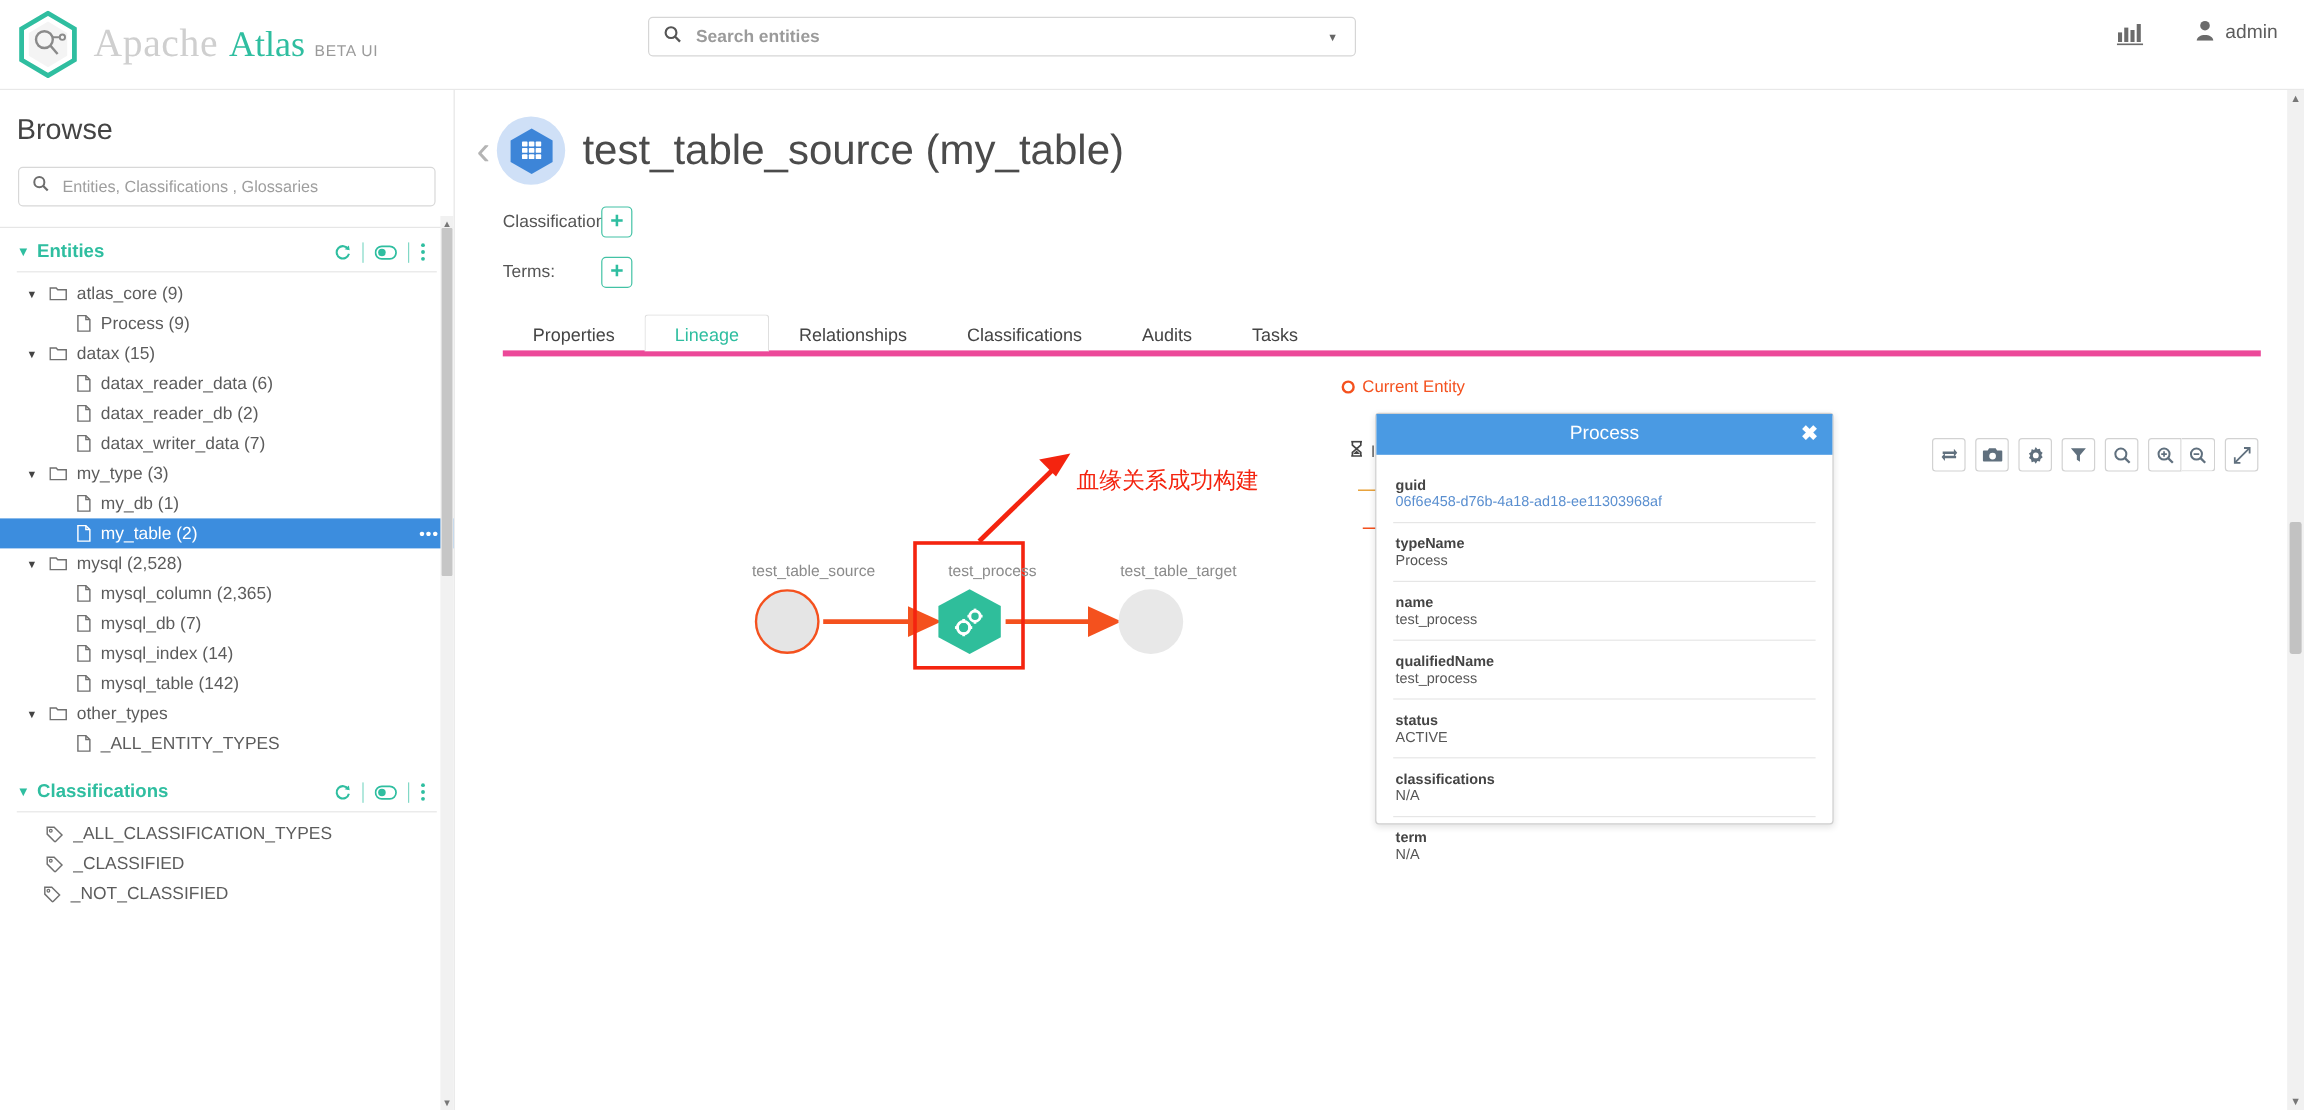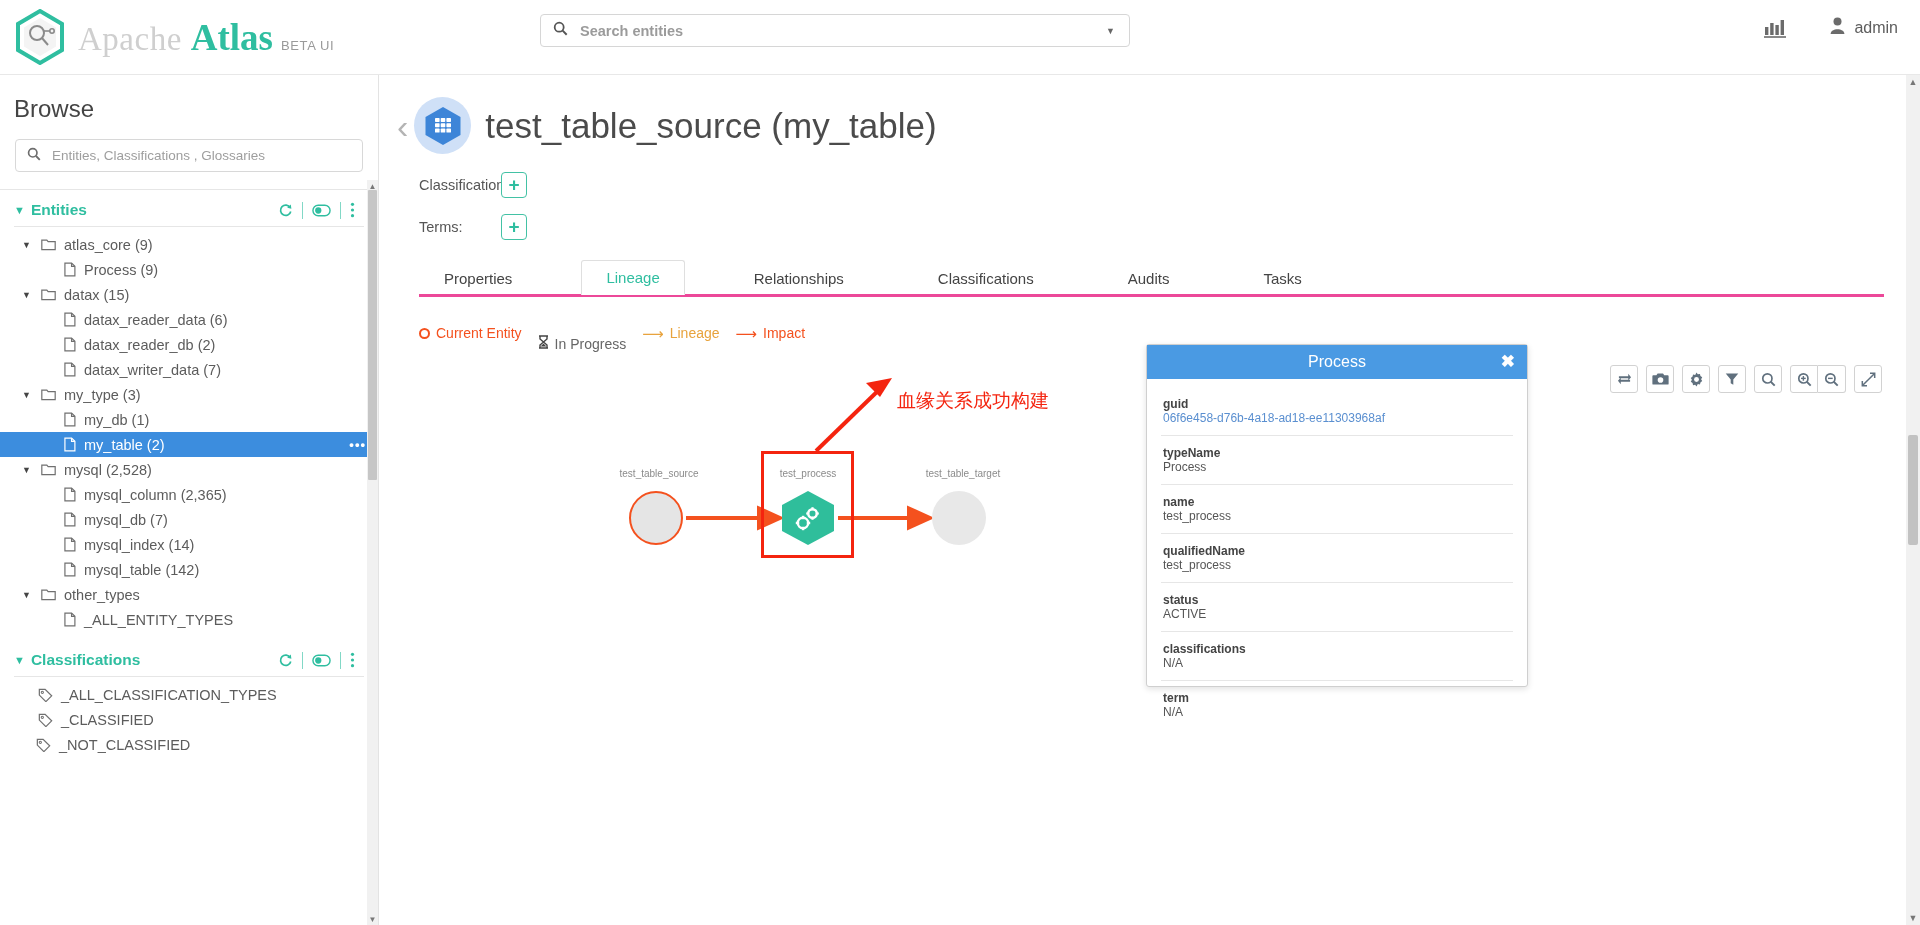--- a/index.html
+++ b/index.html
@@ -18,21 +18,21 @@
     width: 1920px; height: 75px;
     background: #fff;
     border-bottom: 1px solid #e8e8e8;
     display: flex; align-items: center;
   }
   .brand { display: flex; align-items: center; margin-left: 14px; }
   .brand-logo { width: 52px; height: 56px; position: relative; }
   .hexlogo { display:block; }
   .brand-text { margin-left: 12px; display: flex; align-items: baseline; }
   .brand-apache { font-family: "Liberation Serif", serif; font-size: 33px; color: #cfcfcf; letter-spacing: .5px; }
-  .brand-atlas { font-family: "Liberation Serif", serif; font-size: 37px; color: #2fbea0; font-weight: bold; margin-left: 9px; }
+  .brand-atlas { font-family: "Liberation Serif", serif; font-size: 30px; color: #2fbea0; font-weight: normal; margin-left: 9px; }
   .brand-beta { font-size: 13px; color: #9a9a9a; margin-left: 8px; letter-spacing: .6px; }
 
   .globalsearch {
     position: absolute; left: 540px; top: 14px;
     width: 590px; height: 33px;
     border: 1px solid #d6d6d6; border-radius: 4px;
     background: #fff; display: flex; align-items: center;
   }
   .globalsearch .mag { margin-left: 12px; color: #555; }
   .globalsearch input {
@@ -113,47 +113,47 @@
   .meta-row { display: flex; align-items: center; padding-left: 40px; margin-top: 18px; font-size: 14.5px; color: #555; }
   .meta-label { width: 62px; }
   .plus-btn {
     width: 26px; height: 26px; border: 1px solid #43c2a5; border-radius: 4px;
     background: #fff; color: #2fbea0; display: flex; align-items: center; justify-content: center;
     font-size: 19px; font-weight: bold; cursor: pointer; margin-left: 20px; line-height: 0;
   }
   .meta-row.terms { margin-top: 16px; }
   .meta-row.terms .meta-label { width: 62px; }
 
-  .tabs { display: flex; align-items: flex-end; margin: 21px 0 0 40px; border-bottom: 3px solid #ec4899; width: 1465px; height: 36px; gap: 44px; }
+  .tabs { display: flex; margin: 21px 0 0 40px; border-bottom: 5px solid #ec4899; width: 1465px; height: 36px; }
   .tab {
     padding: 8px 24px; font-size: 15px; color: #444; cursor: pointer;
     border: 1px solid transparent; border-bottom: 0; background: transparent;
     position: relative; top: 1px;
   }
   .tab.active {
     color: #2fbea0; background: #fff;
     border: 1px solid #dfdfdf; border-bottom: 1px solid #fff; border-radius: 3px 3px 0 0;
   }
 
-  .legend { display: flex; gap: 16px; margin: 17px 0 0 40px; font-size: 14px; }
+  .legend { display: flex; align-items: center; gap: 16px; margin: 17px 0 0 40px; font-size: 14px; flex-direction: column; }
   .lg { display: flex; align-items: center; gap: 6px; }
   .ring { width: 11px; height: 11px; border: 2px solid #f4511e; border-radius: 50%; }
 
   .lin-toolbar { position: absolute; right: 38px; top: 290px; display: flex; }
   .tbtn {
     width: 28px; height: 28px; border: 1px solid #d2d2d2; background: #fff;
     display: flex; align-items: center; justify-content: center;
     color: #60707e; cursor: pointer; margin-left: 8px; border-radius: 3px;
   }
   .tbtn.grp { margin-left: 8px; border-radius: 3px 0 0 3px; }
   .tbtn.grp2 { margin-left: 0; border-radius: 0 3px 3px 0; border-left: 0; }
 
   .graph { position: absolute; left: 379px; top: 400px; width: 1160px; height: 420px; }
 
-  .node-label { position: absolute; font-size: 10px; color: #8b8b8b; text-align: center; }
+  .node-label { position: absolute; font-size: 13px; color: #8b8b8b; text-align: center; margin-left: 19px; }
   .circle-node { position: absolute; width: 54px; height: 54px; border-radius: 50%; background: #e8e8e8; }
   .circle-node.current { border: 2px solid #f4511e; background: #e5e5e5; }
 
   .proc-box { position: absolute; border: 3px solid #f4240f; }
   .hexnode { position: absolute; }
 
   .ann-text { position: absolute; color: #f4240f; font-size: 19px; font-family: "Liberation Sans", sans-serif; white-space: nowrap; }
 
   
   .proc-panel {

